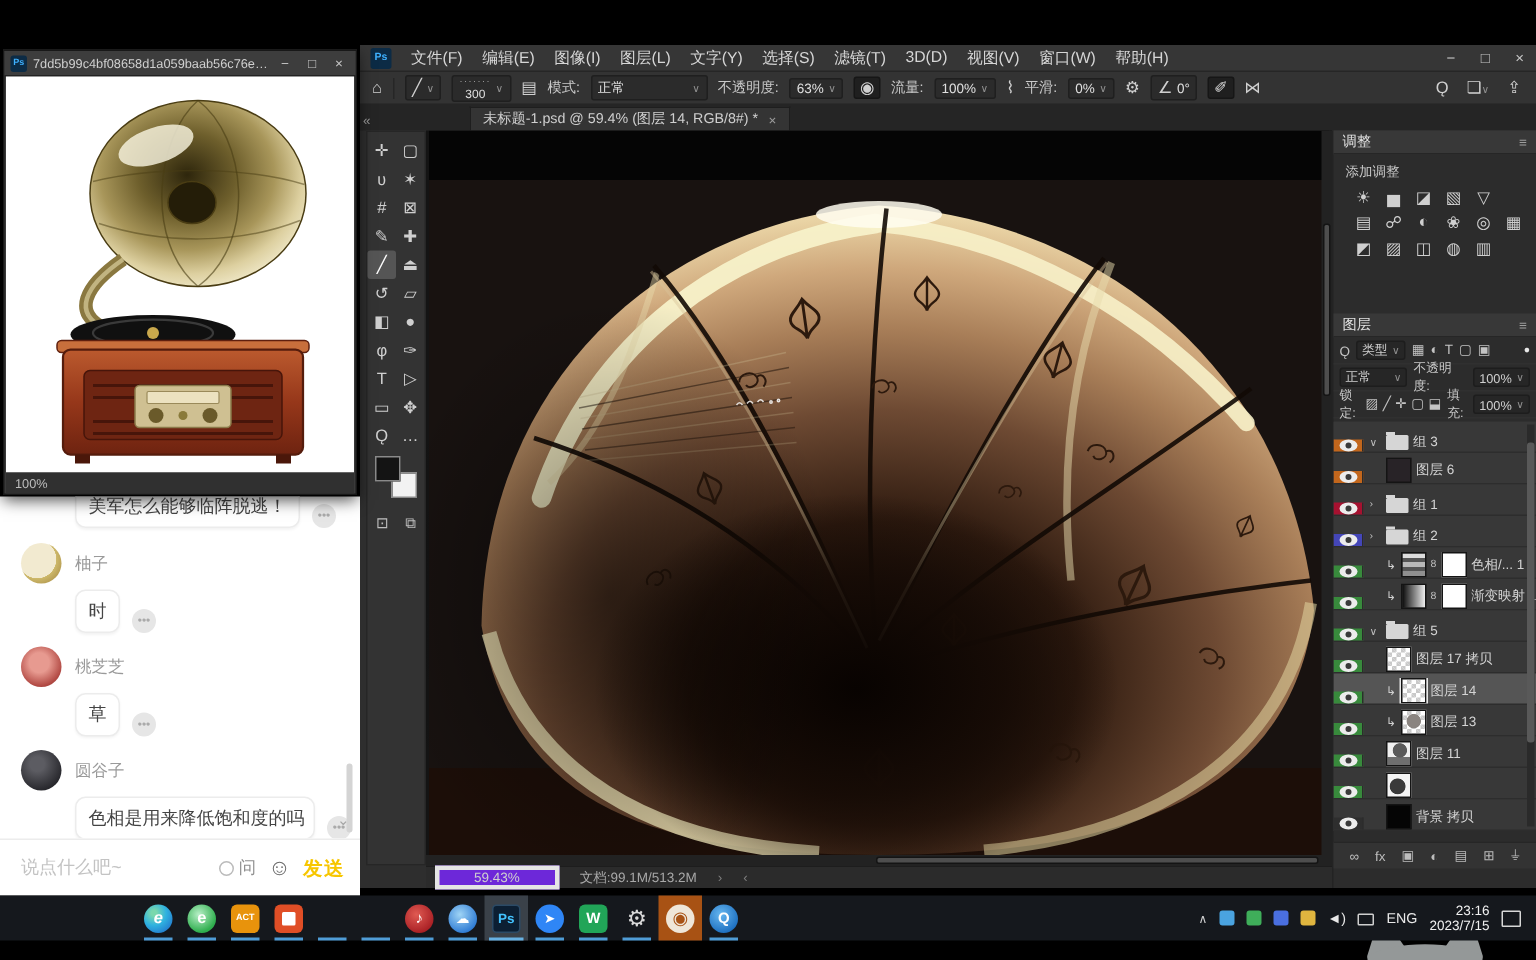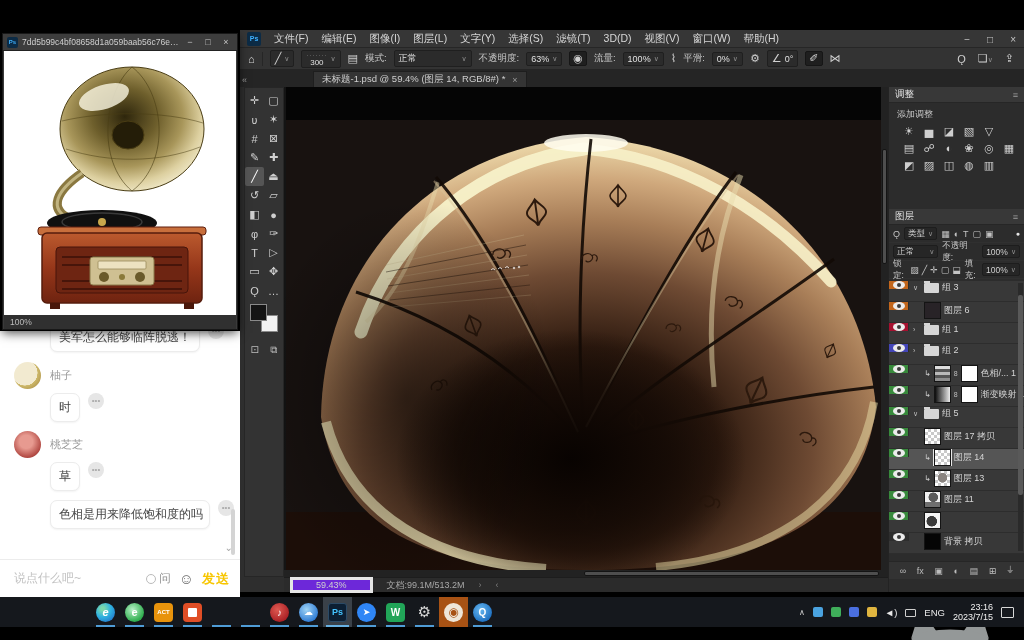--- a/index.html
+++ b/index.html
@@ -21,21 +21,21 @@
   
   #chat{position:absolute;left:0;top:331px;width:240px;height:266px;background:#fff;z-index:20;overflow:hidden}
   .chat-scroll{position:absolute;left:0;top:0;right:0;bottom:38px;overflow:hidden;padding:2px 10px 0 14px}
   .msg{margin-bottom:9px}
   .msg-head{display:flex;align-items:center;gap:9px;margin-bottom:4px}
   .avatar{width:27px;height:27px;border-radius:50%;flex:0 0 auto}
   .avatar[data-avatar="yuzu"]{background:radial-gradient(circle at 40% 40%,#f2ead0 55%,#cdb86a 56%,#9c7d37)}
   .avatar[data-avatar="tao"]{background:radial-gradient(circle at 45% 40%,#e79a90 30%,#b24a44 70%,#7e2a26)}
   .avatar[data-avatar="yuan"]{background:radial-gradient(circle at 40% 35%,#5c5c62 20%,#26262b 75%)}
   .msg-user{font-size:11px;color:#9a9a9a}
-  .msg-line{display:flex;align-items:flex-start;gap:8px;margin-left:36px}
+  .msg-line{display:flex;align-items:flex-end;gap:8px;margin-left:36px}
   .bubble{max-width:160px;background:#fff;border:1px solid #ececec;border-radius:7px;padding:5px 8px;
     font-size:12px;color:#444;box-shadow:0 1px 2px rgba(0,0,0,.05);white-space:nowrap}
   .dots-btn{width:16px;height:16px;border-radius:50%;background:#e6e6e6;color:#aaa;font-size:8px;line-height:16px;text-align:center;flex:0 0 auto}
   .clip-bubble{margin:-10px 0 10px 36px}
   .chat-sb{position:absolute;right:5px;top:178px;width:4px;height:46px;border-radius:2px;background:#d4d4d4}
   .chat-chev{position:absolute;right:7px;bottom:44px;color:#a5a5a5;font-size:10px}
   .chat-input-bar{position:absolute;left:0;right:0;bottom:0;height:38px;border-top:1px solid #ececec;background:#fff;
     display:flex;align-items:center;padding:0 10px 0 14px;gap:8px}
   .chat-input{flex:1;border:none;outline:none;font-size:12px;color:#c2410c;font-family:Liberation Mono, monospace;min-width:0}
   .chat-input::placeholder{color:#c3c3c3}
@@ -100,21 +100,21 @@
   .adj-row{display:flex;gap:6px;padding:2px 0 2px 13px}
   .adj-icon{width:14px;font-size:11px;color:#cfcfcf;text-align:center}
   .layers-block{position:absolute;left:0;right:0;top:122px;bottom:0}
   .lrow{height:18px;display:flex;align-items:center;gap:4px;padding:0 4px;font-size:9px;color:#c9c9c9;border-bottom:1px solid #303030}
   .fbox{display:flex;align-items:center;gap:3px;background:#262626;border:1px solid #1d1d1d;border-radius:2px;padding:0 3px;height:13px;font-size:8.5px;color:#cfcfcf}
   .ficon{font-size:9px;color:#c3c3c3}
   .fdot{margin-left:auto;color:#e8e8e8;font-size:7px}
   .lockglyph{font-size:9px;color:#c3c3c3}
 
   .layer-rows{position:absolute;left:0;right:0;top:72px;height:273px;overflow:hidden;background:#333}
-  .layer-row{height:21px;display:flex;align-items:flex-start;border-bottom:1px solid #2d2d2d;background:#383838}
+  .layer-row{height:21px;display:flex;align-items:flex-end;border-bottom:1px solid #2d2d2d;background:#383838}
   .layer-row[data-selected="1"]{background:#555}
   .eye-cell{width:20px;display:flex;align-items:center;justify-content:center;border-right:1px solid #2c2c2c}
   .layer-row[data-color="orange"] .eye-cell{background:#c2661c}
   .layer-row[data-color="red"] .eye-cell{background:#a61130}
   .layer-row[data-color="indigo"] .eye-cell{background:#4446b8}
   .layer-row[data-color="green"] .eye-cell{background:#388a3c}
   .layer-row[data-color="none"] .eye-cell{background:#2e2e2e}
   .eye{width:12px;height:8px;border-radius:50%;background:#ececec;position:relative}
   .eye::after{content:"";position:absolute;left:4px;top:2px;width:4px;height:4px;border-radius:50%;background:#3a3a3a}
   .row-body{flex:1;display:flex;align-items:center;gap:3px;padding-left:4px;overflow:hidden}
@@ -279,20 +279,24 @@
           <span class="avatar" data-name="avatar" data-avatar="tao"></span>
           <span class="msg-user" data-name="message-username">桃芝芝</span>
         </div>
         <div class="msg-line">
           <span class="bubble" data-name="message-bubble">草</span>
           <span class="dots-btn" data-name="message-menu-button">•••</span>
         </div>
 
       </div>
         <div class="msg" data-name="chat-message">
+        <div class="msg-head">
+          <span class="avatar" data-name="avatar" data-avatar="yuan"></span>
+          <span class="msg-user" data-name="message-username">圆谷子</span>
+        </div>
         <div class="msg-line">
           <span class="bubble" data-name="message-bubble">色相是用来降低饱和度的吗</span>
           <span class="dots-btn" data-name="message-menu-button">•••</span>
         </div>
 
       </div>
       </div>
   </div>
   <span class="chat-sb" data-name="chat-scrollbar"></span>
   <span class="chat-chev" data-name="chevron-down-icon">⌄</span>

